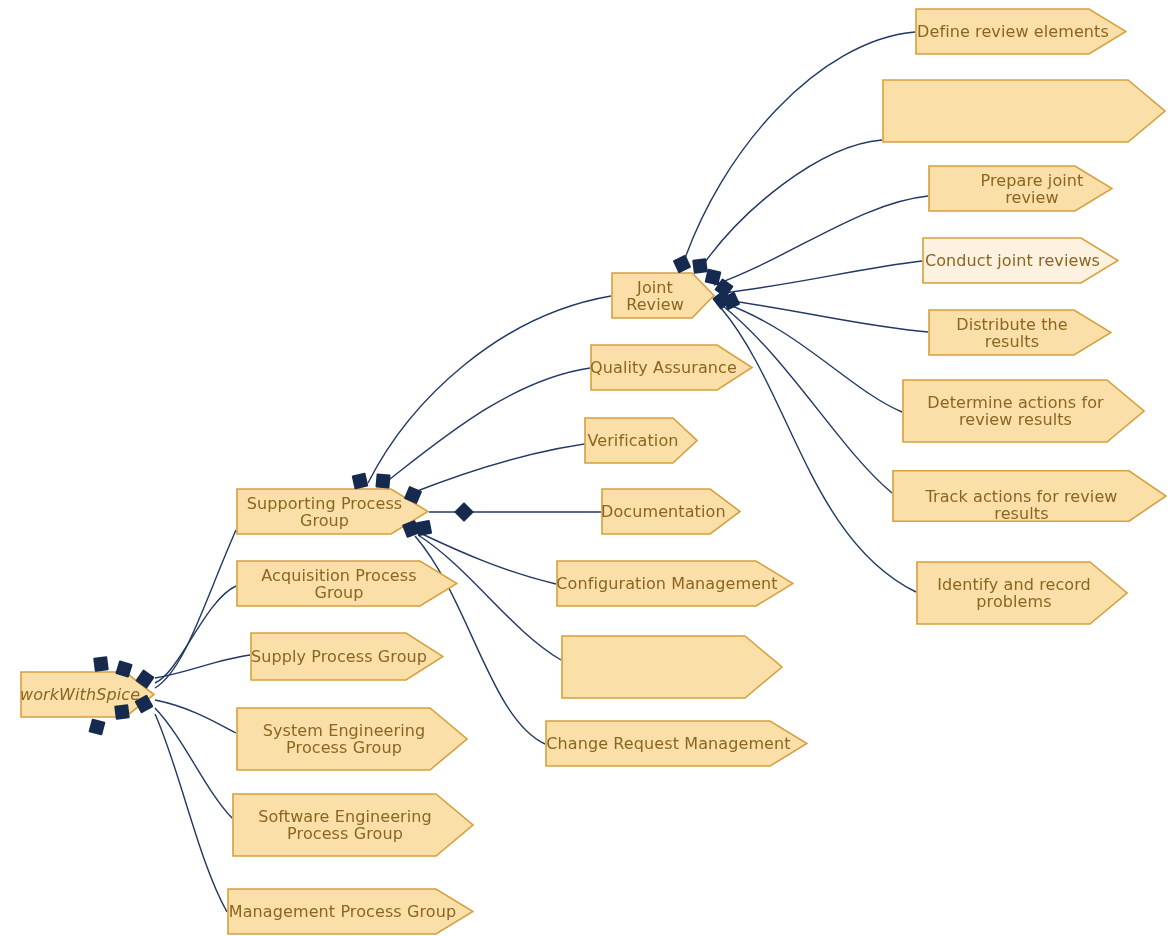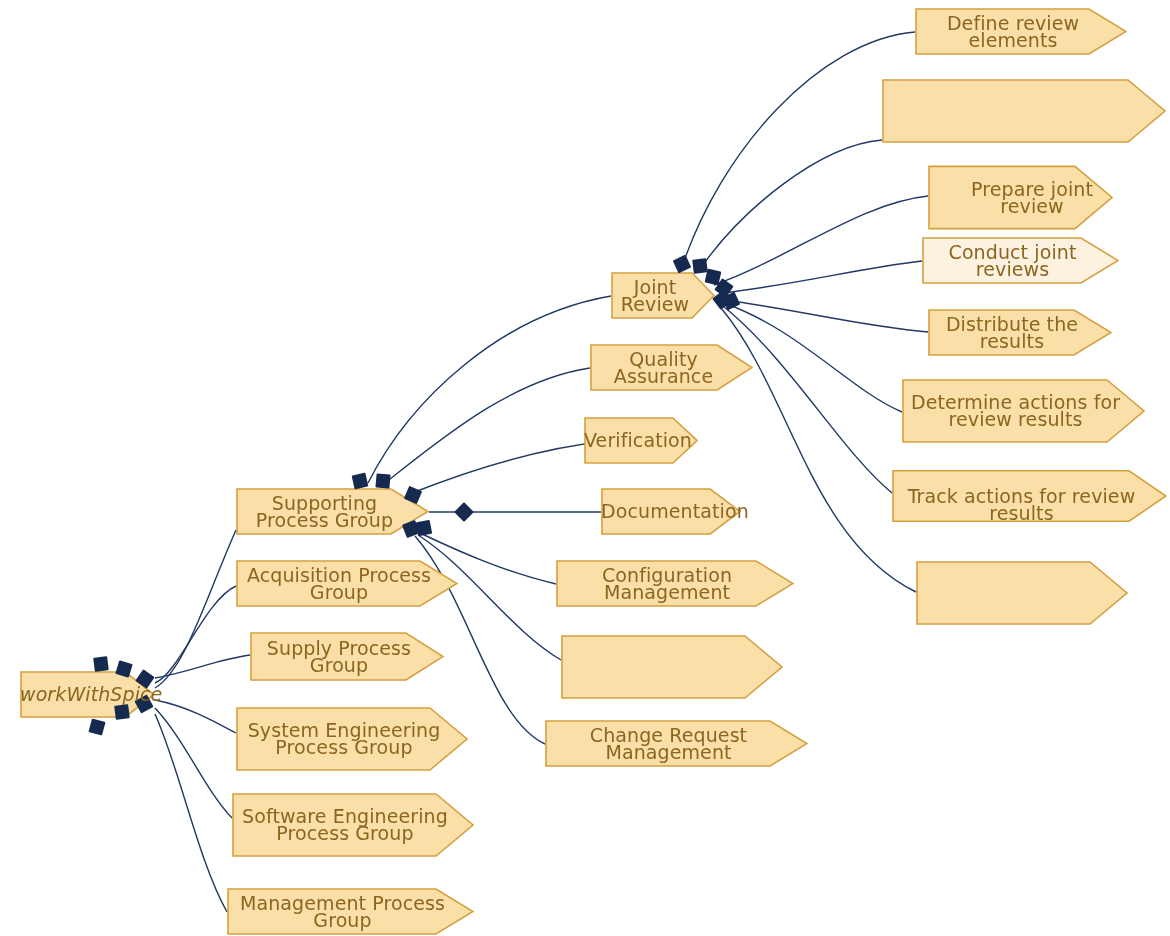--- a/index.html
+++ b/index.html
@@ -3,21 +3,21 @@
 <meta charset="utf-8">
 <title>workWithSpice mindmap</title>
 <style>
   html,body{margin:0;padding:0;background:#ffffff;}
   body{font-family:"DejaVu Sans","Liberation Sans",sans-serif;}
   #stage{position:relative;width:1170px;height:936px;background:#ffffff;overflow:hidden;}
   #edges{position:absolute;left:0;top:0;width:1170px;height:936px;pointer-events:none;}
   .node{position:absolute;box-sizing:border-box;display:flex;align-items:center;}
   .node .shape{position:absolute;left:0;top:0;width:100%;height:100%;}
   .node .lbl{position:relative;z-index:2;width:100%;text-align:center;
-     color:#8c6520;font-size:19px;line-height:17px;letter-spacing:.1px;
+     color:#8c6520;font-size:16px;line-height:17px;letter-spacing:.1px;
      padding-right:16px;box-sizing:border-box;white-space:pre-line;}
   .node.hl .lbl{color:#8c6520;}
 </style>
 </head>
 <body>
 
 <div id="stage">
   <svg id="edges" viewBox="0 0 1170 936">
       <path d="M155,688 C185,670 205,600 236,530" fill="none" stroke="#1F3864" stroke-width="1.4"></path>
       <path d="M155,683 C180,672 205,600 236,586" fill="none" stroke="#1F3864" stroke-width="1.4"></path>
@@ -131,21 +131,21 @@
         <svg class="shape" viewBox="0 0 212 47" preserveAspectRatio="none">
           <polygon points="1,1 174,1 211,23.5 174,46 1,46" fill="#FADFA8" stroke="#D6A03E" stroke-width="1.6" vector-effect="non-scaling-stroke"></polygon>
         </svg>
         <div class="lbl">Define review elements</div>
       </div>
       <div class="node" style="left: 882px; top: 79px; width: 284px; height: 64px;">
         <svg class="shape" viewBox="0 0 284 64" preserveAspectRatio="none">
           <polygon points="1,1 246,1 283,32 246,63 1,63" fill="#FADFA8" stroke="#D6A03E" stroke-width="1.6" vector-effect="non-scaling-stroke"></polygon>
         </svg>
       </div>
-      <div class="node" style="left: 928px; top: 165px; width: 185px; height: 65px; padding-left: 39px;">
+      <div class="node" style="left: 928px; top: 165px; width: 185px; height: 47px; padding-left: 39px;">
         <svg class="shape" viewBox="0 0 185 47" preserveAspectRatio="none">
           <polygon points="1,1 147,1 184,23.5 147,46 1,46" fill="#FADFA8" stroke="#D6A03E" stroke-width="1.6" vector-effect="non-scaling-stroke"></polygon>
         </svg>
         <div class="lbl">Prepare joint review</div>
       </div>
       <div class="node hl" style="left: 922px; top: 237px; width: 197px; height: 47px;">
         <svg class="shape" viewBox="0 0 197 47" preserveAspectRatio="none">
           <polygon points="1,1 159,1 196,23.5 159,46 1,46" fill="#FDF1E0" stroke="#D6A03E" stroke-width="1.6" vector-effect="non-scaling-stroke"></polygon>
         </svg>
         <div class="lbl">Conduct joint reviews</div>
@@ -167,20 +167,22 @@
         <svg class="shape" viewBox="0 0 275 64" preserveAspectRatio="none">
           <polygon points="1,1 237,1 274,32 237,63 1,63" fill="#FADFA8" stroke="#D6A03E" stroke-width="1.6" vector-effect="non-scaling-stroke"></polygon>
         </svg>
         <div class="lbl">Track actions for review
 results</div>
       </div>
       <div class="node" style="left: 916px; top: 561px; width: 212px; height: 64px;">
         <svg class="shape" viewBox="0 0 212 64" preserveAspectRatio="none">
           <polygon points="1,1 174,1 211,32 174,63 1,63" fill="#FADFA8" stroke="#D6A03E" stroke-width="1.6" vector-effect="non-scaling-stroke"></polygon>
         </svg>
+        <div class="lbl">Identify and record
+problems</div>
       </div>
     </div>
   <div id="markers">
       <div style="position: absolute; left: 94px; top: 657px; width: 14px; height: 14px; background: rgb(21, 42, 78); transform: rotate(-7deg); border-radius: 1px;"></div>
       <div style="position: absolute; left: 117px; top: 662px; width: 14px; height: 14px; background: rgb(21, 42, 78); transform: rotate(17deg); border-radius: 1px;"></div>
       <div style="position: absolute; left: 138px; top: 672px; width: 14px; height: 14px; background: rgb(21, 42, 78); transform: rotate(35deg); border-radius: 1px;"></div>
       <div style="position: absolute; left: 137px; top: 697px; width: 14px; height: 14px; background: rgb(21, 42, 78); transform: rotate(61deg); border-radius: 1px;"></div>
       <div style="position: absolute; left: 115px; top: 705px; width: 14px; height: 14px; background: rgb(21, 42, 78); transform: rotate(83deg); border-radius: 1px;"></div>
       <div style="position: absolute; left: 90px; top: 720px; width: 14px; height: 14px; background: rgb(21, 42, 78); transform: rotate(105deg); border-radius: 1px;"></div>
       <div style="position: absolute; left: 353px; top: 474px; width: 14px; height: 14px; background: rgb(21, 42, 78); transform: rotate(-13deg); border-radius: 1px;"></div>

